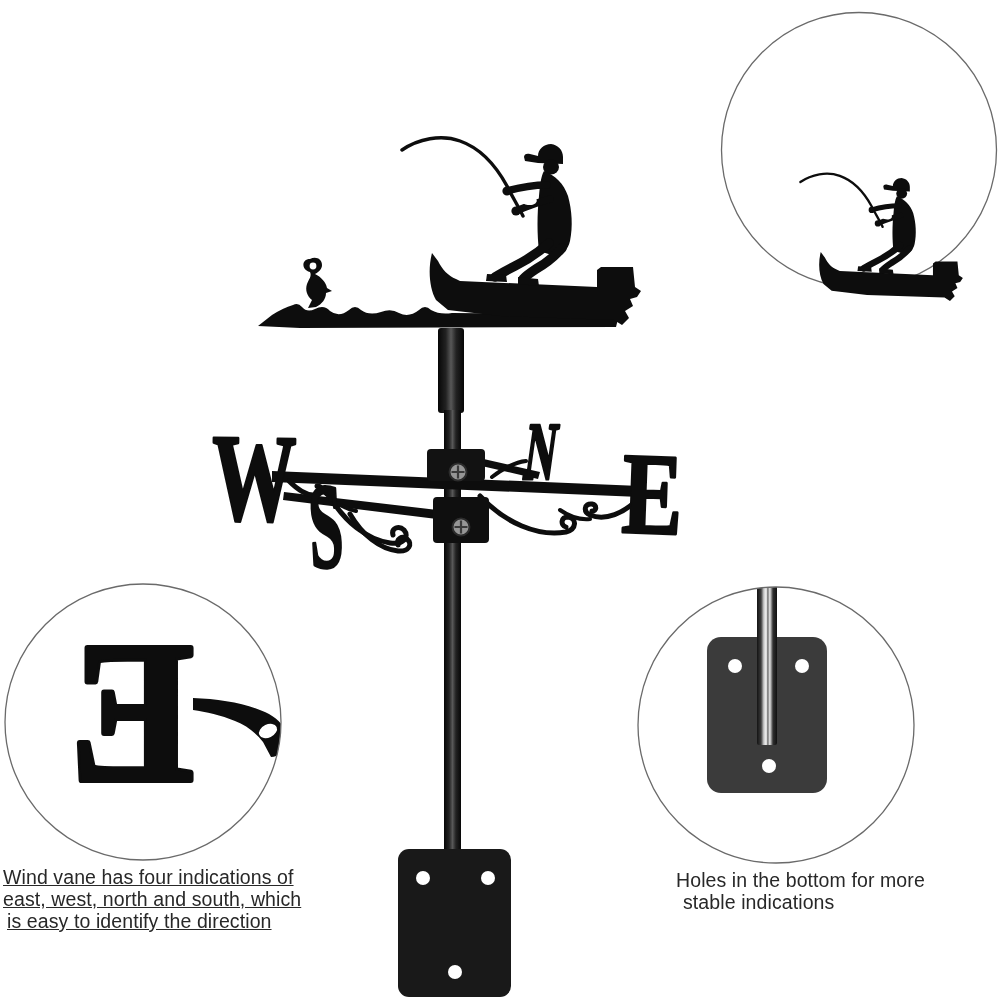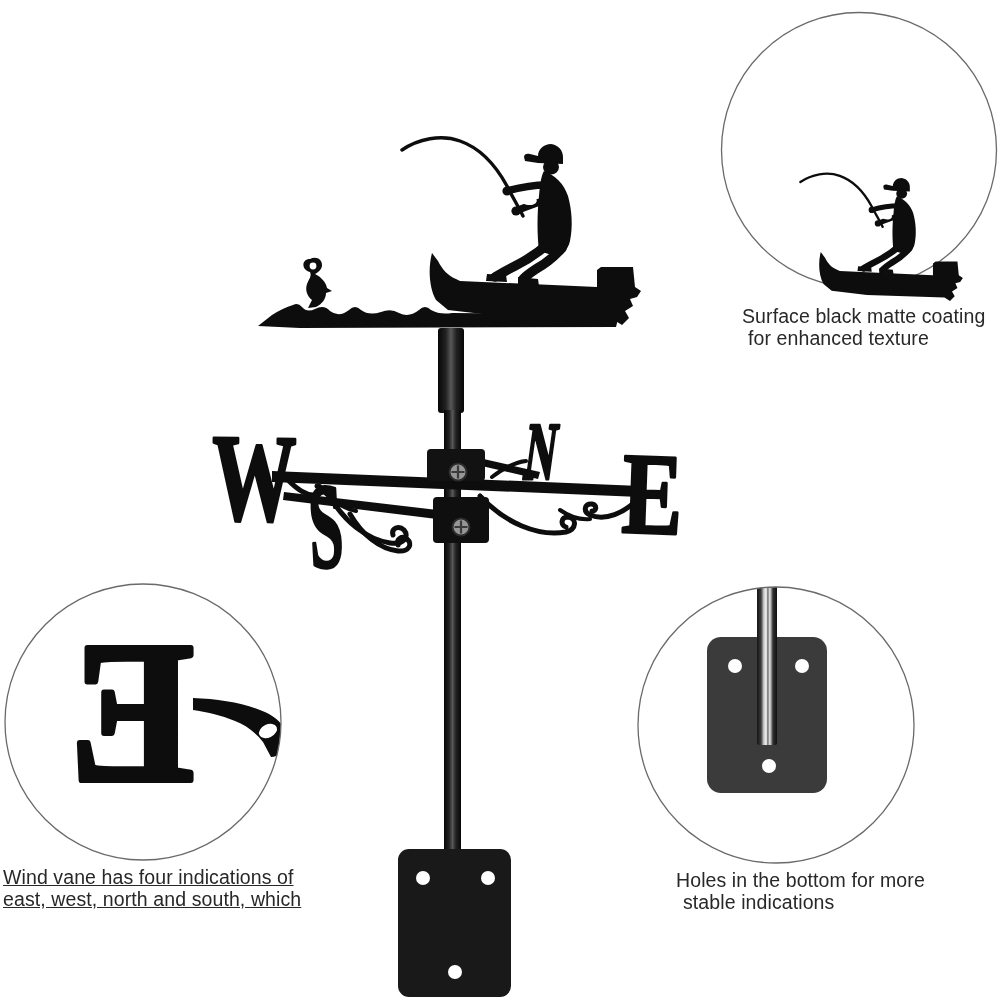--- a/index.html
+++ b/index.html
@@ -147,28 +147,25 @@
       <rect x="707" y="637" width="120" height="156" rx="14" fill="#3b3b3b"></rect>
       <circle cx="735" cy="666" r="7" fill="#ffffff"></circle>
       <circle cx="802" cy="666" r="7" fill="#ffffff"></circle>
       <circle cx="769" cy="766" r="7" fill="#ffffff"></circle>
       <rect x="757" y="585" width="20" height="160" rx="2" fill="url(#gradRodBR)"></rect>
     </g>
     <circle cx="776" cy="725" r="138" fill="none" stroke="#6a6a6a" stroke-width="1.3"></circle>
   </g>
 </svg>
 
-<div class="caption" style="left:742px; top:305px;">
-  <span class="ln">Surface black matte coating</span>
-  <span class="ln" style="margin-left:6px">for enhanced texture</span>
-</div>
 
 <div class="caption" style="left:3px; top:866px;text-decoration:underline;">
   <span class="ln">Wind vane has four indications of</span>
   <span class="ln">east, west, north and south, which</span>
+  <span class="ln" style="margin-left:4px">is easy to identify the direction</span>
 </div>
 
 <div class="caption" style="left:636px; top:869px;margin-left:40px;">
   <span class="ln">Holes in the bottom for more</span>
   <span class="ln" style="margin-left:7px">stable indications</span>
 </div>
 
 </div>
 
 </body></html>

